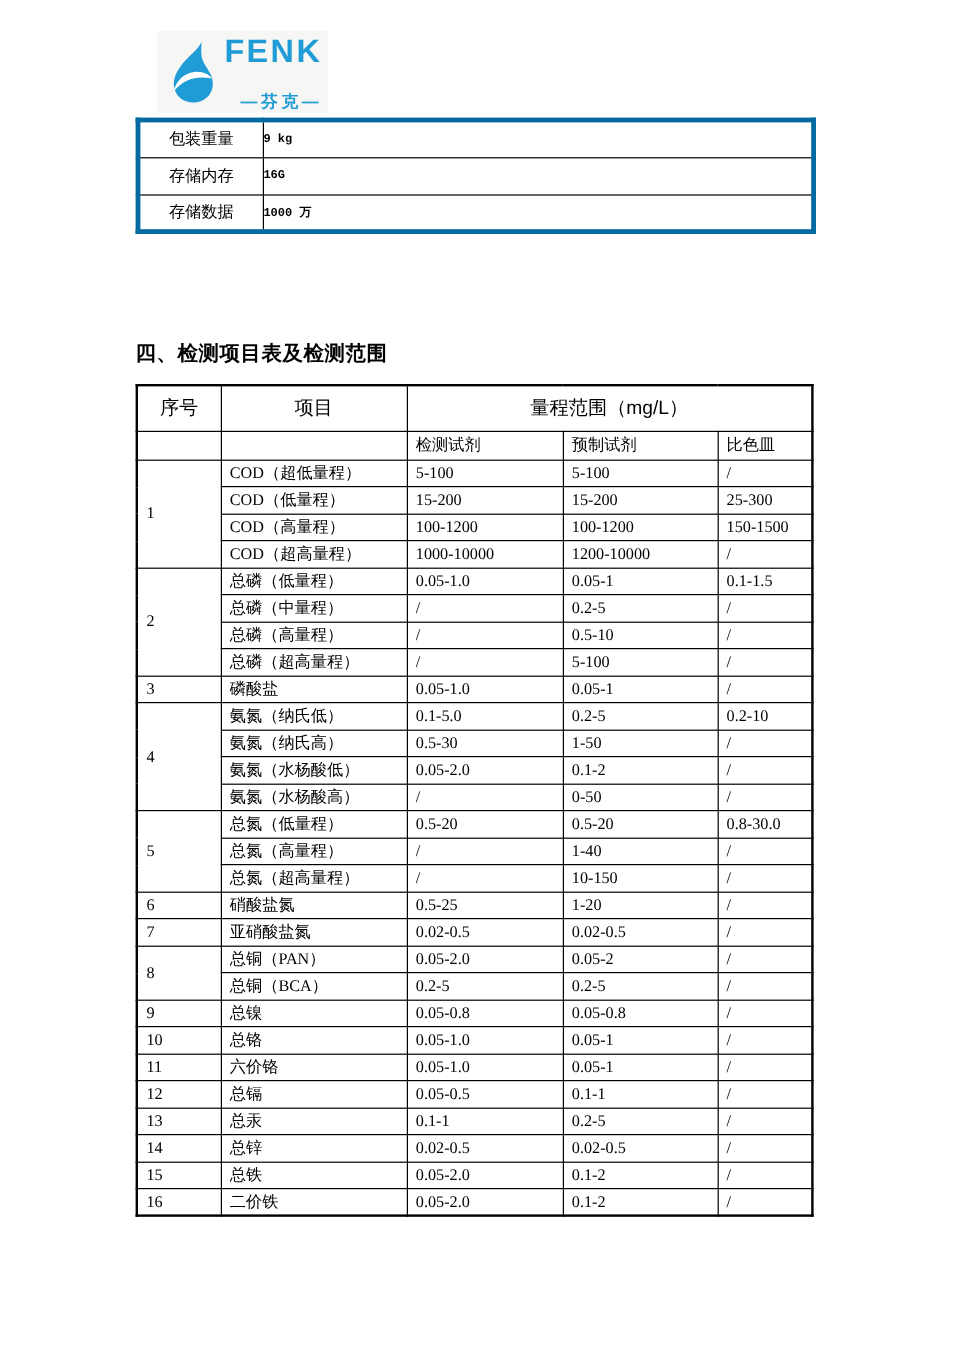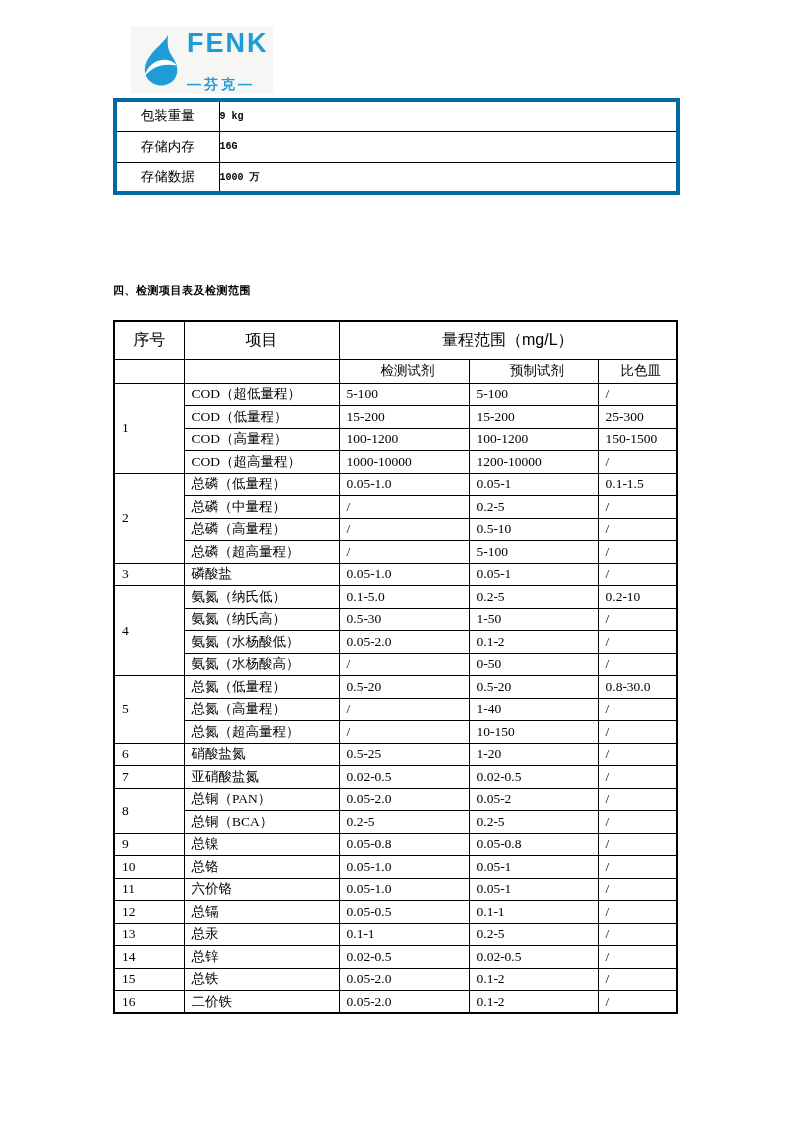--- a/index.html
+++ b/index.html
@@ -10,21 +10,21 @@
   }
   .page { position:absolute; inset:0; background:#fff; }
 
   
   .logo {
     position:absolute; left:131px; top:26px; width:142px; height:68px;
     background:#f6f6f5; display:flex; align-items:center; gap:6px;
     padding:4px 4px 4px 10px;
   }
   .logo-drop { width:40px; height:56px; flex:0 0 auto; }
-  .logo-text { display:flex; flex-direction:column; align-items:flex-start; line-height:1; }
+  .logo-text { display:flex; flex-direction:column; align-items:flex-end; line-height:1; }
   .brand {
     font-family:"Liberation Sans", sans-serif; font-weight:700;
     font-size:27px; letter-spacing:2px; color:#1f9bd6;
   }
   .brand-cn {
     margin-top:20px; font-family:"Liberation Sans", sans-serif;
     font-size:14px; letter-spacing:3px; color:#1f9bd6; font-weight:600;
     white-space:nowrap;
   }
 
@@ -37,29 +37,29 @@
   .spec-table td { height:31px; }
   .spec-label { width:104px; text-align:center; font-size:13.5px; }
   .spec-value {
     font-family:Liberation Mono, monospace;
     font-weight:700; font-size:10px;
   }
 
   
   .section-heading {
     position:absolute; left:113px; top:283px;
-    font-family:"Liberation Sans", sans-serif; font-weight:700; font-size:11px;
+    font-family:"Liberation Sans", sans-serif; font-weight:700; font-size:17px;
     letter-spacing:0.5px;
   }
 
   
   .det-table { position:absolute; left:113px; top:320px; width:563px; border:2px solid #000; }
   .det-table thead th { font-family:"Liberation Sans", sans-serif; font-weight:400; }
   .th-main { height:38px; font-size:16px; text-align:center; }
-  .th-sub td { height:24px; font-size:13.5px; text-align:center; padding-left:7px; font-weight:400; }
+  .th-sub td { height:24px; font-size:13.5px; text-align:left; padding-left:7px; font-weight:400; }
   .det-table tbody td { height:22.5px; font-size:13.5px; padding-left:7px; text-align:left; }
   .det-table tbody td.col-no { vertical-align:middle; }
 </style>
 </head>
 <body>
 
 <div class="page">
 
   <div class="logo">
     <svg class="logo-drop" viewBox="0 0 44 58" xmlns="http://www.w3.org/2000/svg">

